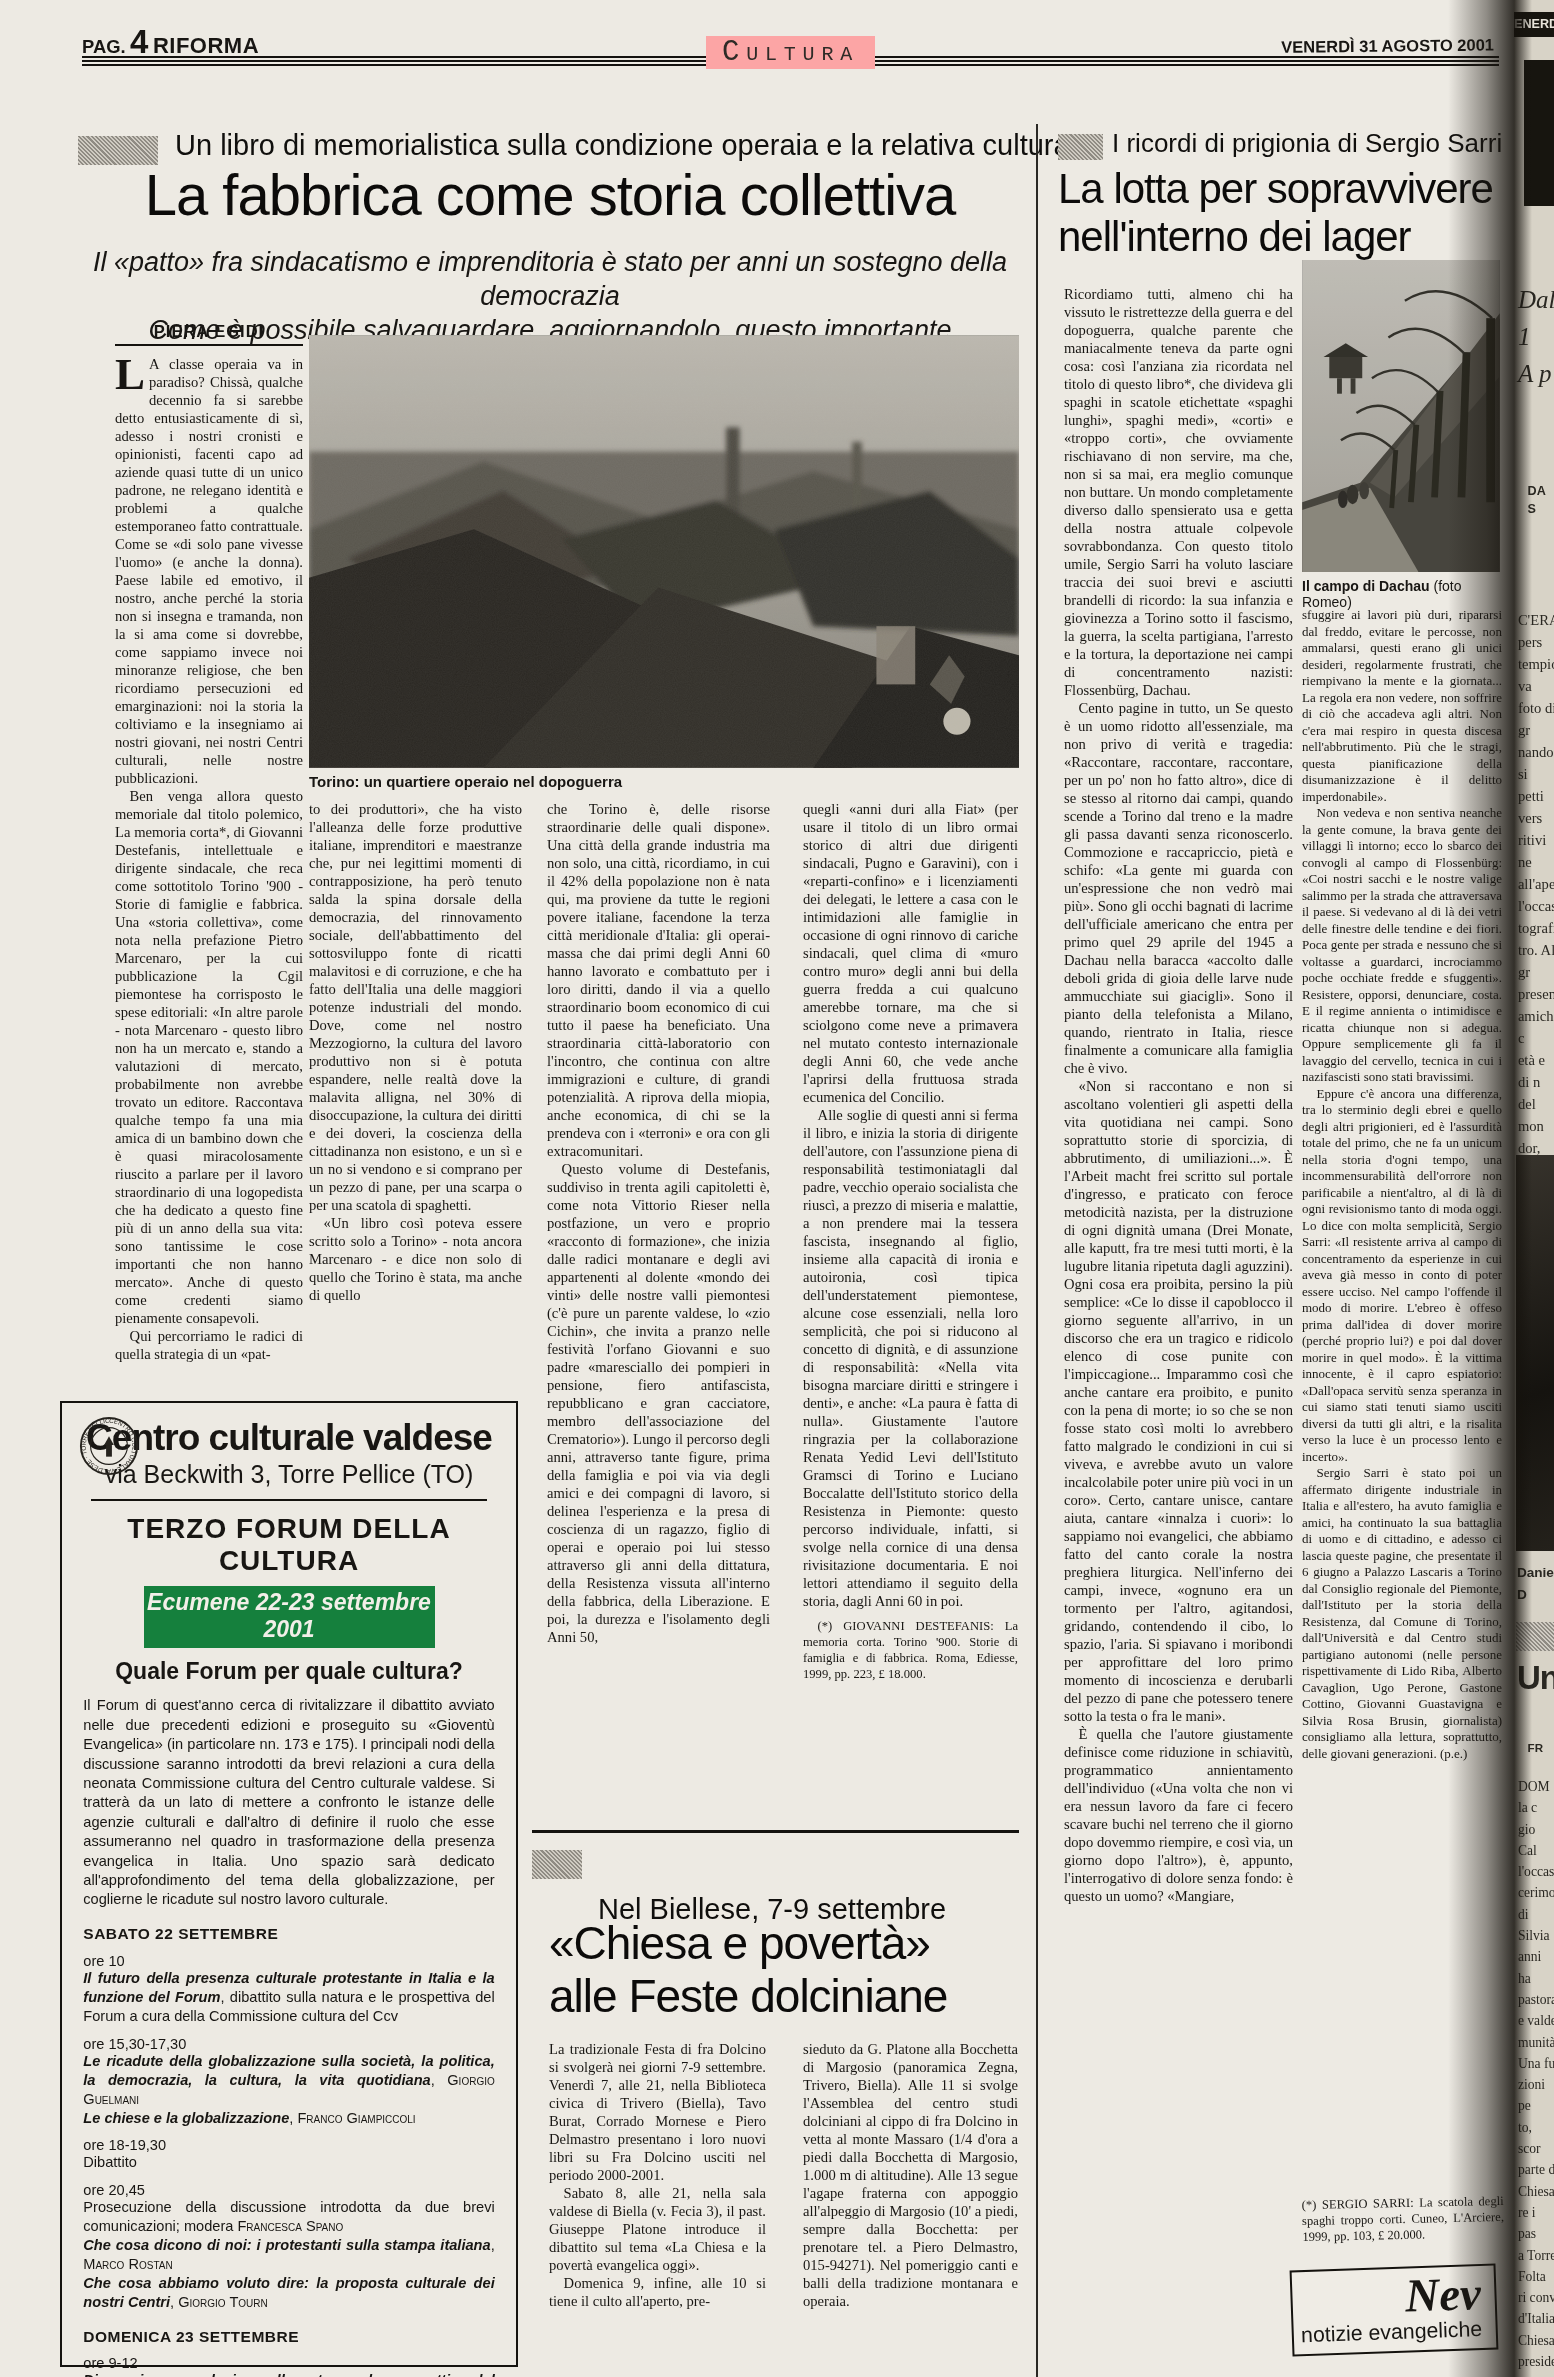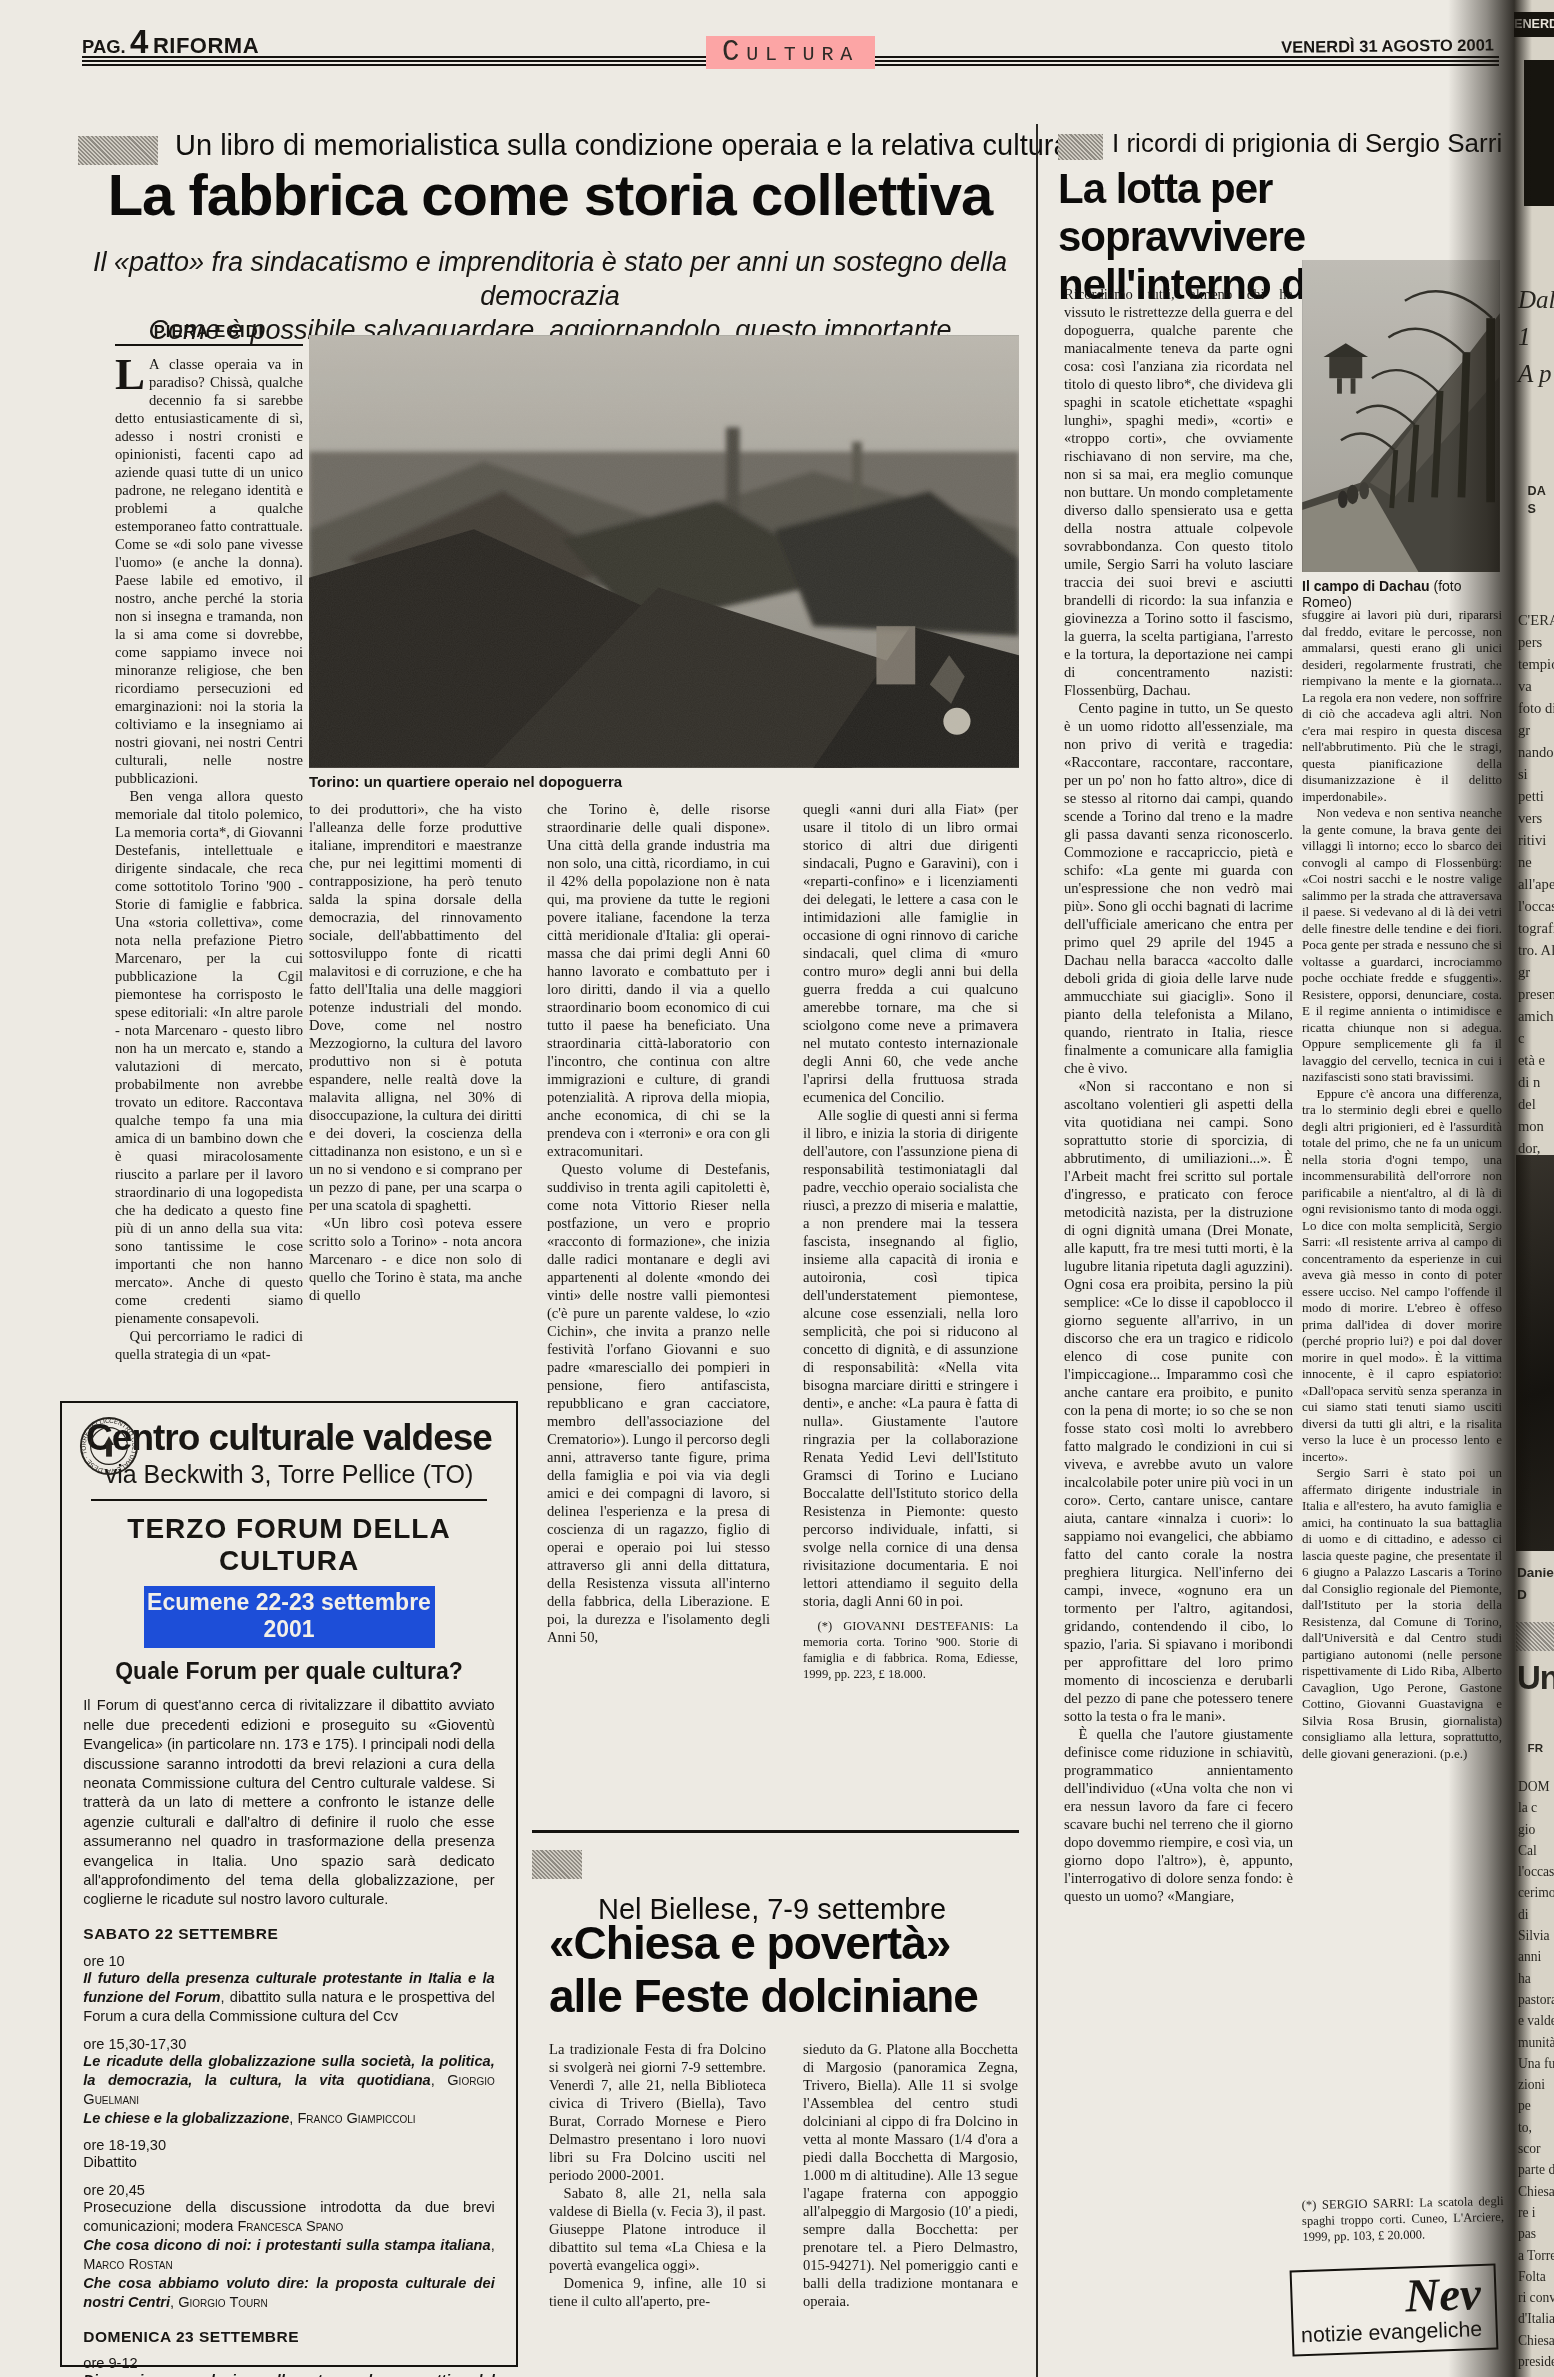--- a/index.html
+++ b/index.html
@@ -11,21 +11,21 @@
   .pagehead .pg{font-size:18.4px;text-align:right;}
   .pagehead .num{font-size:33px;}
   .pagehead .mast{font-size:22px;letter-spacing:0.5px;}
   .rule-engraved{background:repeating-linear-gradient(to bottom,#14120f 0 1.9px,rgba(0,0,0,0) 1.9px 3.9px);}
   .cultura{font-family:Liberation Mono, monospace;font-size:29px;letter-spacing:6.8px;color:#2e2b27;
            background:#fca5a5;padding:0 15.5px;font-variant:small-caps;font-weight:500;}
   .dateline{font-family:"Liberation Sans",sans-serif;font-weight:bold;font-size:16.5px;text-align:right;}
   
   .halftone{background:repeating-linear-gradient(45deg,#8f8b83 0 1.5px,#cfcbc2 1.5px 2.9px);}
   .kicker{font-family:"Liberation Sans",sans-serif;font-size:29px;color:#100f0d;white-space:nowrap;}
-  .headline{font-family:"Liberation Sans",sans-serif;font-weight:bold;color:#0c0b0a;letter-spacing:-1px;}
+  .headline{font-family:"Liberation Sans",sans-serif;font-weight:normal;color:#0c0b0a;letter-spacing:-1px;}
   .h-main{font-size:58px;text-align:center;}
   .h-right{font-size:42px;line-height:48px;}
   .h-biel{font-size:46px;line-height:53px;margin-top:27px;}
   .subtitle{font-family:"Liberation Sans",sans-serif;font-style:italic;font-size:27px;line-height:34px;text-align:center;}
   .byline{font-family:"Liberation Sans",sans-serif;font-weight:bold;font-size:16.5px;text-align:center;letter-spacing:1px;}
   
   .bodycol{text-align:justify;overflow:hidden;}
   .bodycol p{margin:0;text-indent:14.6px;}
   .bodycol p.noind{text-indent:0;}
   .c-main{font-size:14.6px;line-height:18px;}
@@ -37,22 +37,22 @@
   .footnote{font-size:12.6px;line-height:16px;text-align:justify;}
   .photo{background:#777;overflow:hidden;}
   .photo svg{display:block;}
   
   .vbox{border:2.9px solid #15130f;background:#edeae3;font-family:"Liberation Sans",sans-serif;}
   .vbox-inner{padding:13.6px 21.3px 9.7px 21.3px;}
   .vb-title{font-weight:bold;font-size:37px;text-align:center;letter-spacing:-1px;}
   .vb-addr{font-size:25px;text-align:center;margin-top:1.9px;}
   .vb-rule{height:1.9px;background:#15130f;margin:9.7px 7.8px;}
   .vb-forum{font-weight:bold;font-size:28px;text-align:center;letter-spacing:1px;margin-top:11.6px;}
-  .vb-band{display:block;margin:9.7px auto 0 auto;width:291px;background:#1d4ed8;color:#f2efe8;
-           font-weight:bold;font-size:23px;text-align:center;padding:2.9px 0 4.9px 0;}
+  .vb-band{display:block;margin:9.7px auto 0 auto;width:291px;background:#15803d;color:#f2efe8;
+           font-weight:bold;font-size:23px;text-align:center;padding:2.9px 0 4.9px 0;font-style:italic;}
   .vb-q{font-weight:bold;font-size:23px;text-align:center;margin-top:9.7px;}
   .vb-intro{font-size:14.6px;line-height:19.4px;text-align:justify;margin-top:11.6px;}
   .sch-day{font-weight:bold;font-size:15.5px;margin-top:15.5px;letter-spacing:0.5px;}
   .sch-ore{font-size:14.6px;margin-top:9.7px;}
   .sch-item{font-size:14.6px;line-height:19px;text-align:justify;}
   .sch-item .tt{font-weight:bold;font-style:italic;}
   .sch-item .nm{font-variant:small-caps;}
   .sch-plain{font-size:14.6px;line-height:19px;}
   
   .nev{border:2.9px solid #14120e;background:#efece5;text-align:right;padding:3.9px 13.6px 5.8px 5.8px;}

